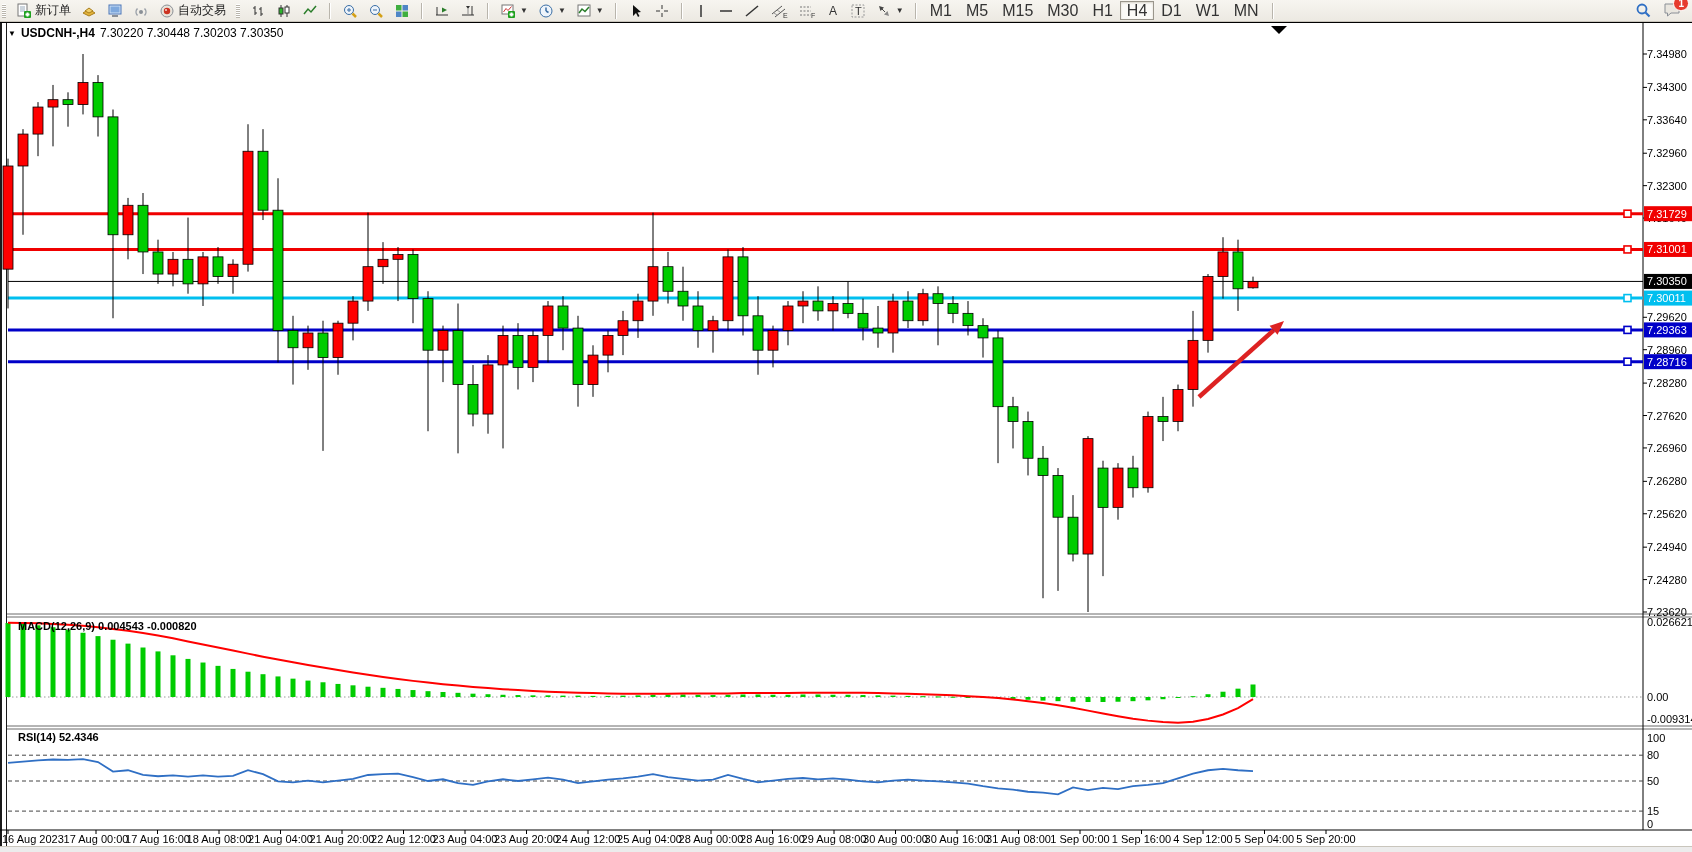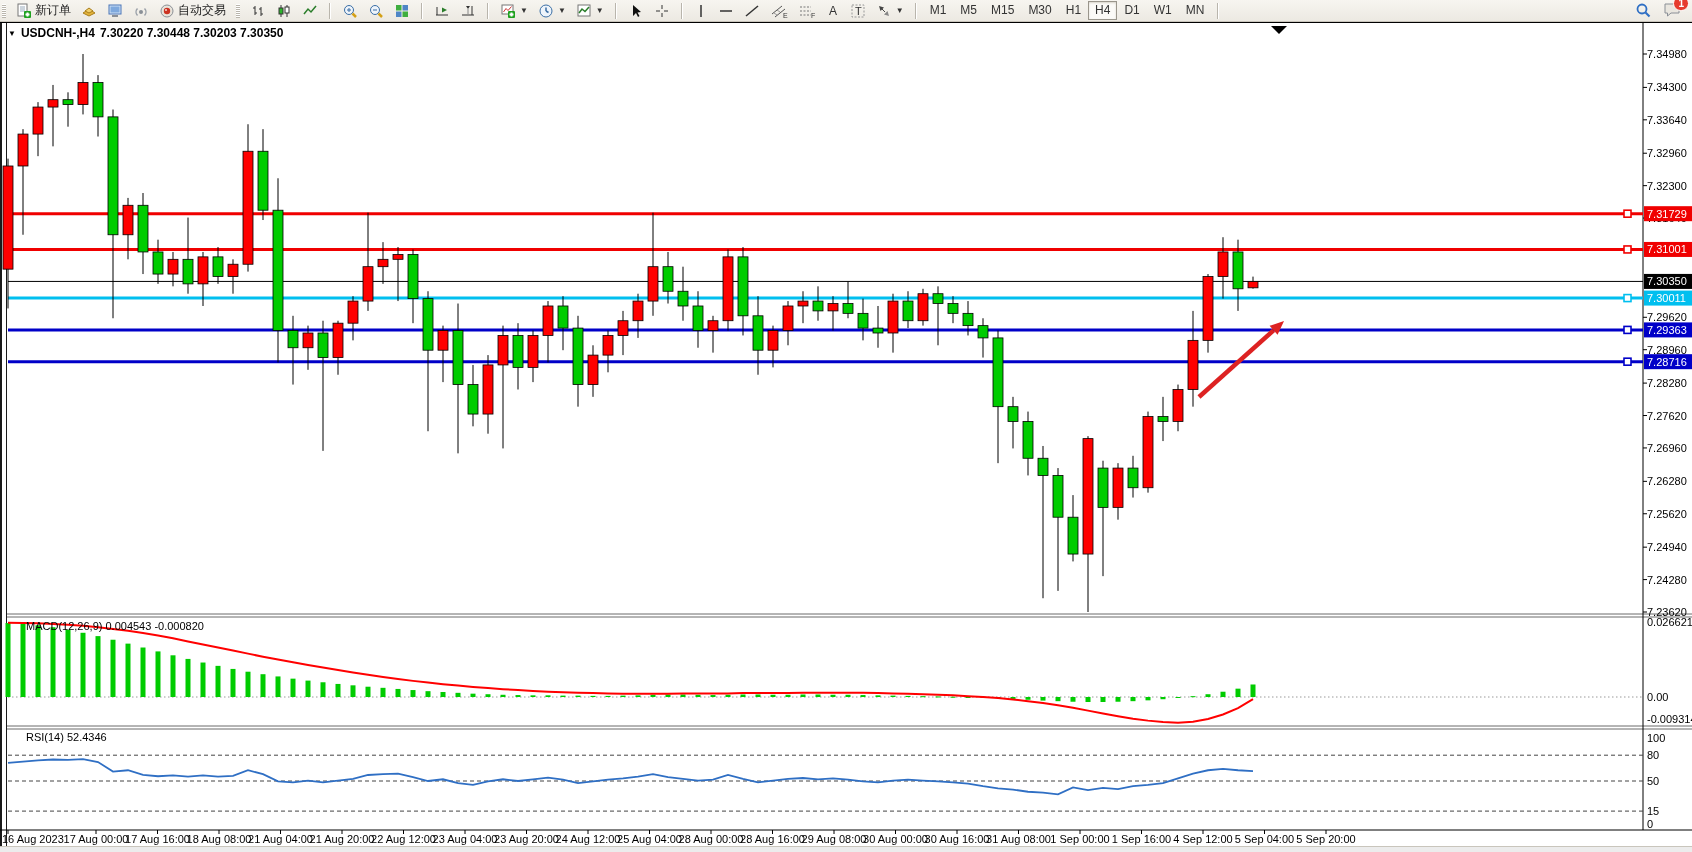--- a/index.html
+++ b/index.html
@@ -10,37 +10,37 @@
     display:flex;align-items:center;font-size:12px;color:#222;}
   .tgroup{display:flex;align-items:center;height:20px;padding:8px 3px;}
   .grip{width:4px;height:14px;margin:0 2px;
     background:repeating-linear-gradient(#fff 0 1px,#b9b5ac 1px 2px);}
   .vsep{width:1px;height:16px;background:#b9b5ac;border-right:1px solid #fff;margin:0 3px;}
   .tbtn{display:flex;align-items:center;gap:3px;padding:1px 4px;border:1px solid transparent;
     border-radius:2px;height:17px;cursor:default;white-space:nowrap;}
   .tbtn svg{display:block;}
   .caret{font-size:8px;color:#333;margin-left:1px;}
   .tf{padding:1px 6px;border:1px solid transparent;height:15px;line-height:15px;
-    font-size:12px;color:#333;}
+    font-size:16px;color:#333;}
   .tf.active{border:1px solid #9a968c;background:#fbfaf7;box-shadow:inset 0 1px 2px #d8d4cb;}
   .tb-right{margin-left:auto;display:flex;align-items:center;gap:6px;padding-right:10px;}
   .badge{position:absolute;top:-5px;right:-7px;background:#e63b2e;color:#fff;
     border-radius:8px;font-size:10px;font-weight:bold;padding:0 4px;height:13px;
     line-height:13px;border:1px solid #fff;}
   .bubble-wrap{position:relative;}
   
   .chart-window{position:absolute;left:0;top:22px;width:1692px;height:824px;background:#fff;
     border-top:1px solid #000;}
   .left-splitter{position:absolute;left:0;top:0;width:7px;height:824px;background:#fff;
     border-left:2px solid #1a1a1a;border-right:1px solid #1a1a1a;box-sizing:border-box;}
   .chart-title{position:absolute;left:8px;top:3px;font-size:12px;font-weight:bold;color:#000;
     display:flex;align-items:center;gap:5px;z-index:5;}
   .chart-title .tri{font-size:8px;}
-  .chart-title .ohlc{font-weight:bold;}
-  .ind-label{position:absolute;left:26px;font-size:11px;font-weight:normal;color:#000;z-index:5;}
+  .chart-title .ohlc{font-weight:normal;}
+  .ind-label{position:absolute;left:18px;font-size:11px;font-weight:bold;color:#000;z-index:5;}
   #macd-label{top:597px;}
   #rsi-label{top:708px;}
   svg text{font-family:"Liberation Sans",sans-serif;}
   .statusbar{position:absolute;left:0;top:846px;width:1692px;height:6px;background:#ececec;
     border-top:1px solid #c9c5bc;}
 </style>
 </head>
 <body>
 
 <div class="toolbar">

